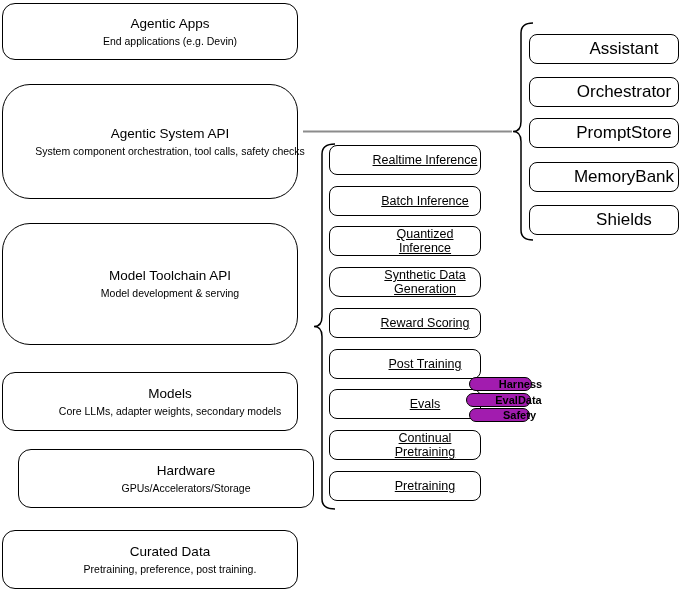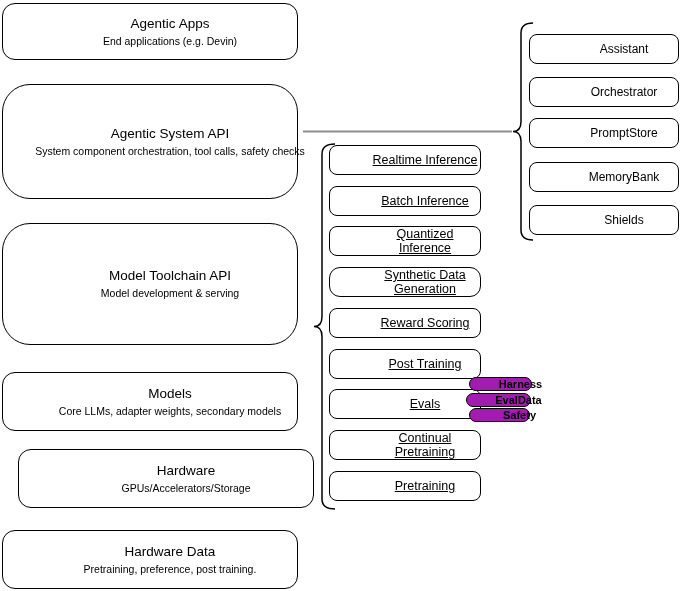--- a/index.html
+++ b/index.html
@@ -30,21 +30,21 @@
   .layer .subtitle{font-size:10.5px;line-height:13px;white-space:nowrap;}
   .mbox{
     left:329px;width:152px;height:30px;
     border-radius:8px;
     font-size:12.5px;
     text-decoration:underline;
   }
   .rbox{
     left:529px;width:150px;height:30px;
     border-radius:8px;
-    font-size:12px;
+    font-size:17px;
   }
   .tag{
     position:absolute;
     box-sizing:border-box;
     background:#a21caf;
     border:1.5px solid #000000;
     border-radius:8px;
     display:flex;align-items:center;justify-content:center;
     font-size:11px;
     z-index:3;
@@ -83,21 +83,21 @@
     <div class="title">Models</div>
     <div class="subtitle">Core LLMs, adapter weights, secondary models</div>
   </div>
 
   <div class="box layer" style="top:449px;height:59px;border-radius:13px;margin-left:16px;">
     <div class="title">Hardware</div>
     <div class="subtitle">GPUs/Accelerators/Storage</div>
   </div>
 
   <div class="box layer" style="top:530px;height:59px;border-radius:13px;">
-    <div class="title">Hardware Data</div>
+    <div class="title">Curated Data</div>
     <div class="subtitle">Pretraining, preference, post training.</div>
   </div>
 
   <div class="box mbox" style="top:145px;">Realtime Inference</div>
   <div class="box mbox" style="top:186px;">Batch Inference</div>
   <div class="box mbox" style="top:226px;">Quantized Inference</div>
   <div class="box mbox" style="top:267px;border-radius:11px;">Synthetic Data Generation</div>
   <div class="box mbox" style="top:308px;">Reward Scoring</div>
   <div class="box mbox" style="top:349px;">Post Training</div>
   <div class="box mbox" style="top:389px;">Evals</div>

